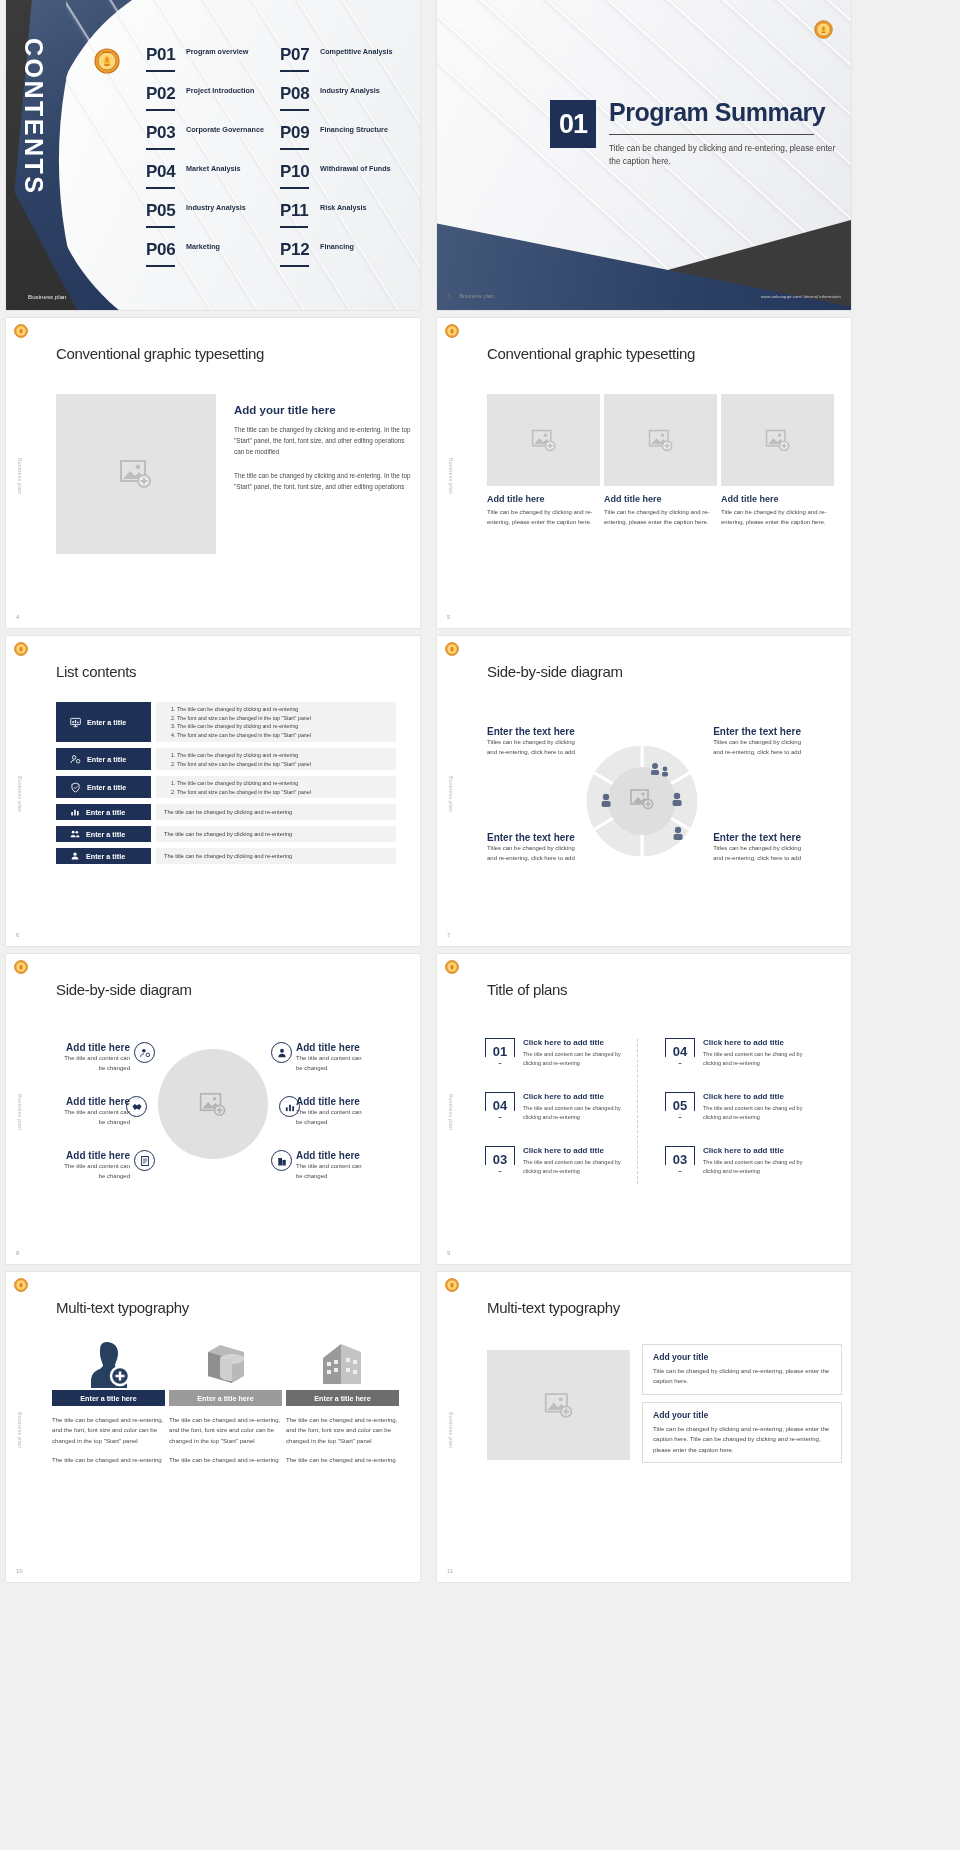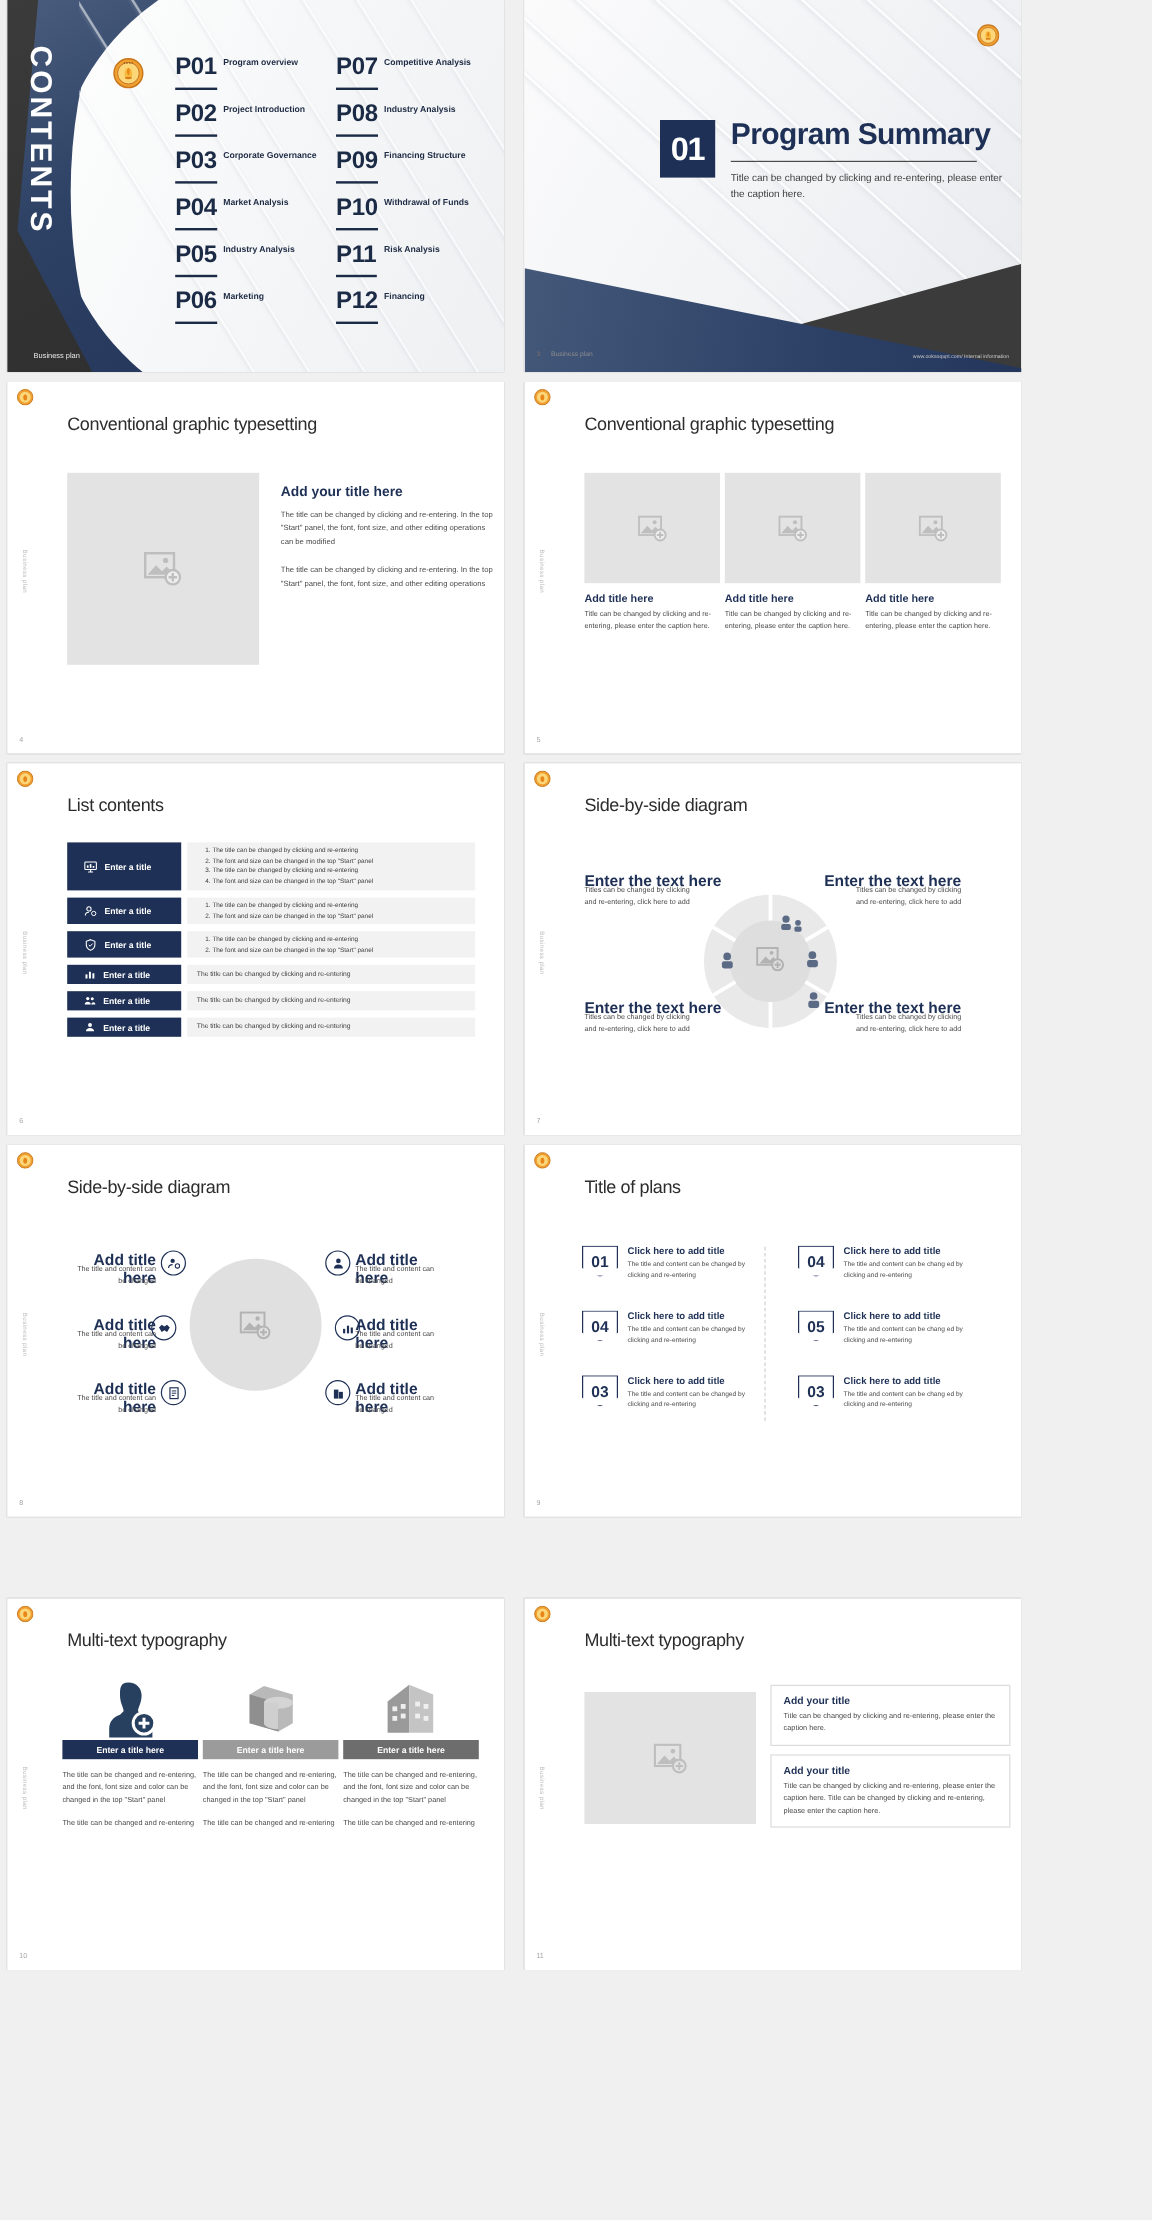--- a/index.html
+++ b/index.html
@@ -42,21 +42,21 @@
     position: absolute; left: 6px; top: 38px; width: 34px;
     writing-mode: vertical-rl; color: #fff; font-size: 25px; font-weight: 700;
     letter-spacing: 2.5px; line-height: 1;
   }
   .s2-logo { position: absolute; left: 88px; top: 48px; }
   .s2-list { position: absolute; left: 140px; top: 46px; width: 290px; }
   .toc-col { position: absolute; top: 0; width: 135px; }
   .toc-col.c1 { left: 0; }
   .toc-col.c2 { left: 134px; }
   .toc-item { position: relative; height: 39px; }
-  .toc-p { font-size: 20px; font-weight: 700; color: #1b2a45; letter-spacing: -.3px;
+  .toc-p { font-size: 17px; font-weight: 700; color: #1b2a45; letter-spacing: -.3px;
            display: inline-block; border-bottom: 2px solid #1b2a45; padding-bottom: 7px;
            line-height: 1; }
   .toc-lbl { position: absolute; left: 40px; top: 1px; font-size: 7.2px;
              font-weight: 700; color: #1e2b44; white-space: nowrap; }
   .s2-foot { position: absolute; left: 22px; bottom: 10px; font-size: 6.2px;
              color: #e8e8e8; }
 
   
   .s3 { background: linear-gradient(120deg,#fbfbfc 0%,#f2f3f5 55%,#e9eaed 100%); }
   .s3-stripes { position: absolute; inset: 0; overflow: hidden; opacity: .8; }
@@ -114,21 +114,21 @@
   .l6-tag { position: absolute; left: 0; width: 95px; background: #1e3055;
     color: #fff; display: flex; align-items: center; gap: 6px; padding-left: 14px;
     font-size: 7.2px; font-weight: 700; }
   .l6-body { position: absolute; left: 100px; width: 240px; background: #f2f2f2;
     padding: 3px 6px 3px 8px; }
   .l6-body ol { margin: 0; padding-left: 13px; }
   .l6-body li { font-size: 5.3px; color: #3d3d3d; line-height: 1.62; }
   .l6-body p { font-size: 5.6px; color: #3d3d3d; }
 
   
-  .d-h { position: absolute; font-size: 13px; font-weight: 700; color: #1e3055; }
+  .d-h { position: absolute; font-size: 10px; font-weight: 700; color: #1e3055; }
   .d-p { position: absolute; font-size: 6px; color: #4a4a4a; line-height: 1.6; width: 88px; }
 
   
   .p9 { position: absolute; width: 150px; }
   .p9-n { position: absolute; left: 0; top: 0; width: 30px; height: 26px;
     border: 1px solid #1e3055; color: #1e3055; font-size: 13px; font-weight: 700;
     display: flex; align-items: center; justify-content: center;
     clip-path: polygon(0 0, 100% 0, 100% 72%, 50% 100%, 0 72%); }
   .p9-h { position: absolute; left: 38px; top: 0; font-size: 8px; font-weight: 700;
     color: #1e3055; }
@@ -648,21 +648,21 @@
       <div class="p9-p">The title and content can be chang ed by clicking and re-entering</div>
     </div>
     <div class="p9" style="left:228px;top:192px">
       <div class="p9-n">03</div>
       <div class="p9-h">Click here to add title</div>
       <div class="p9-p">The title and content can be chang ed by clicking and re-entering</div>
     </div>
   </div>
 </div>
 
-<div class="row-wrap" style="top:1332px;left:6px">
+<div class="row-wrap" style="top:1272px;left:6px">
 
   <div class="slide">
     <div class="c-logo">
       <svg width="14" height="14" viewBox="0 0 26 26">
             <circle cx="13" cy="13" r="12" fill="#f0a030" stroke="#c8761a" stroke-width="1.4"></circle>
             <circle cx="13" cy="13" r="8.5" fill="#fcd77a"></circle>
             <ellipse cx="13" cy="13.5" rx="3" ry="4.6" fill="#e8861a"></ellipse>
           </svg>
     </div>
     <div class="c-side">Business plan</div>

